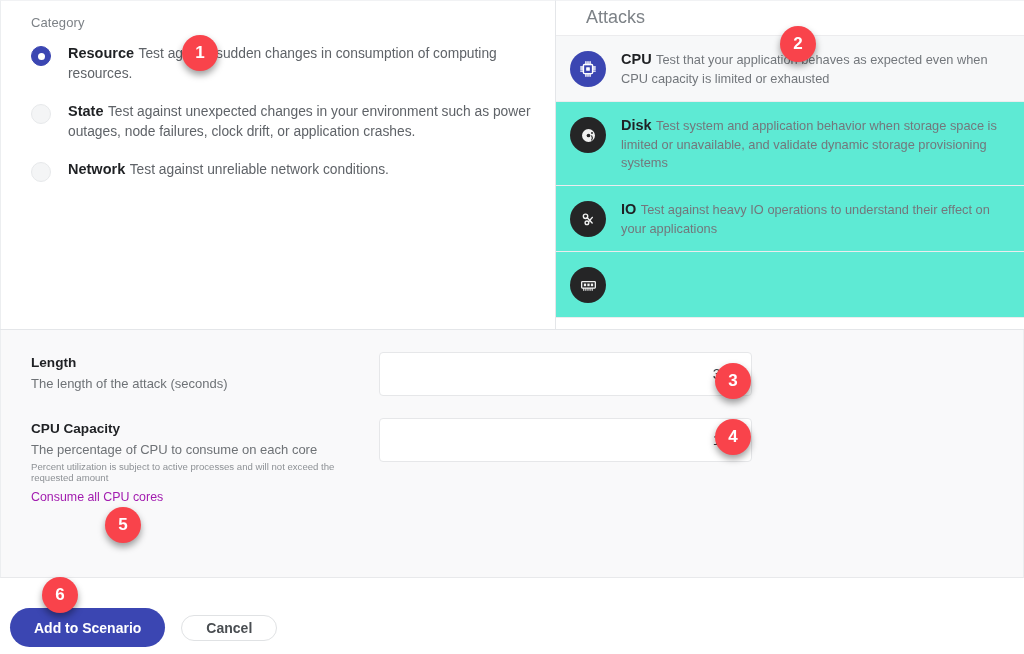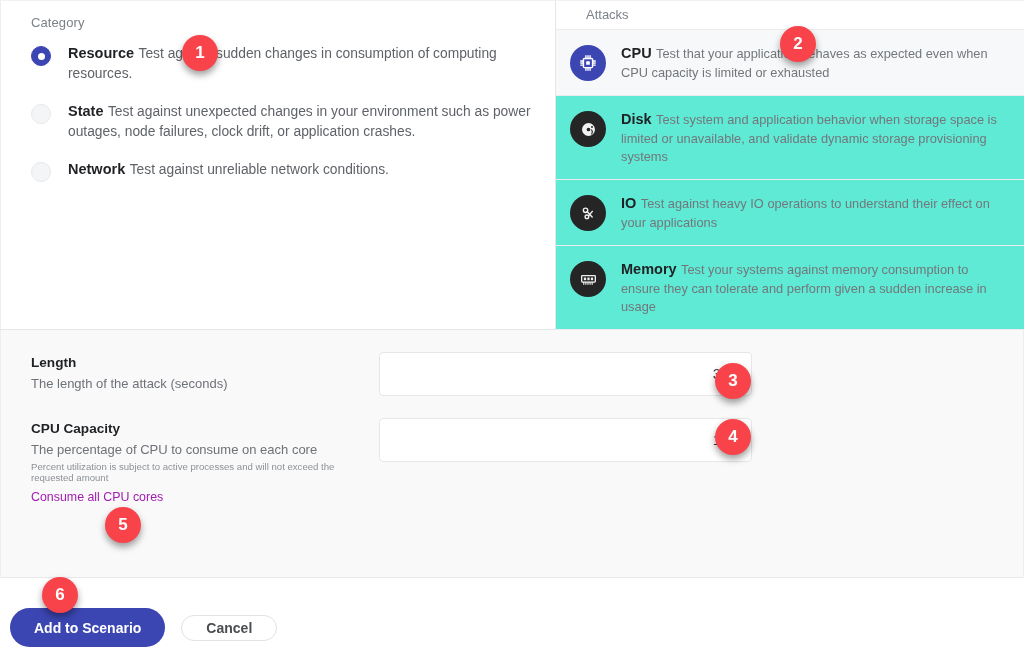--- a/index.html
+++ b/index.html
@@ -90,21 +90,21 @@
   
   .attacks-col {
     flex: 1;
     box-sizing: border-box;
     border-top: 1px solid #f1f2f4;
     background: #ffffff;
     display: flex;
     flex-direction: column;
   }
   .attacks-label {
-    font-size: 13px;
+    font-size: 18px;
     color: #7d8287;
     padding: 6px 0 7px 30px;
   }
   .attack-row {
     display: flex;
     align-items: flex-start;
     padding: 14px 16px 14px 14px;
     border-top: 1px solid #ececee;
     box-sizing: border-box;
     background: #5eead4;
@@ -366,24 +366,20 @@
     <div class="attack-row">
       <span class="attack-icon icon-dark">
         <svg width="21" height="21" viewBox="0 0 24 24">
           <rect x="4.2" y="7.6" width="15.6" height="7.3" rx="0.8" fill="none" stroke="#f1f1f1" stroke-width="1.5"></rect>
           <rect x="6.7" y="9.8" width="2.6" height="3" fill="#f1f1f1"></rect>
           <rect x="10.7" y="9.8" width="2.6" height="3" fill="#f1f1f1"></rect>
           <rect x="14.7" y="9.8" width="2.6" height="3" fill="#f1f1f1"></rect>
           <path d="M6.6 15.2v2.3M9 15.2v2.3M11.4 15.2v2.3M13.8 15.2v2.3M16.2 15.2v2.3" stroke="#f1f1f1" stroke-width="1.3" stroke-linecap="round"></path>
         </svg>
       </span>
-      <span class="attack-text">
-        <span class="attack-title">Memory</span>
-        <span class="attack-desc">Test your systems against memory consumption to ensure they can tolerate and perform given a sudden increase in usage</span>
-      </span>
     </div>
   </div>
 </div>
 
 <div class="form-region">
 
   <div class="field-row row-len">
     <div class="field-labels">
       <div class="field-title">Length</div>
       <div class="field-sub">The length of the attack (seconds)</div>

